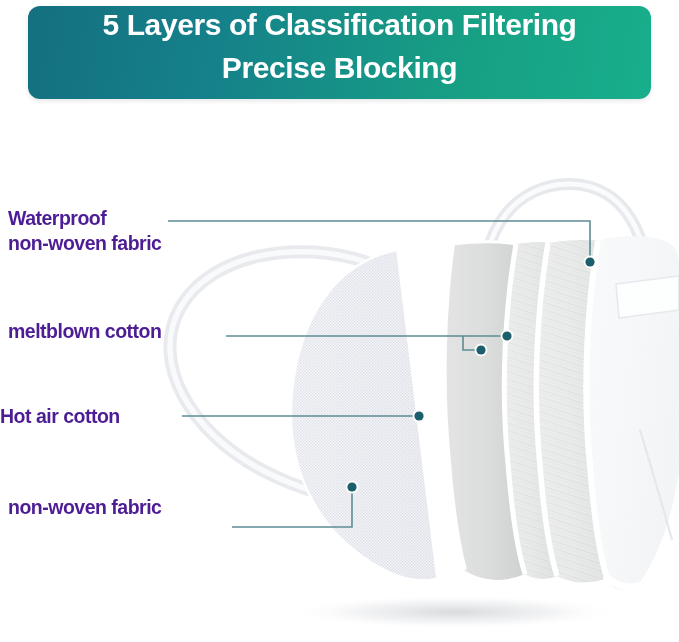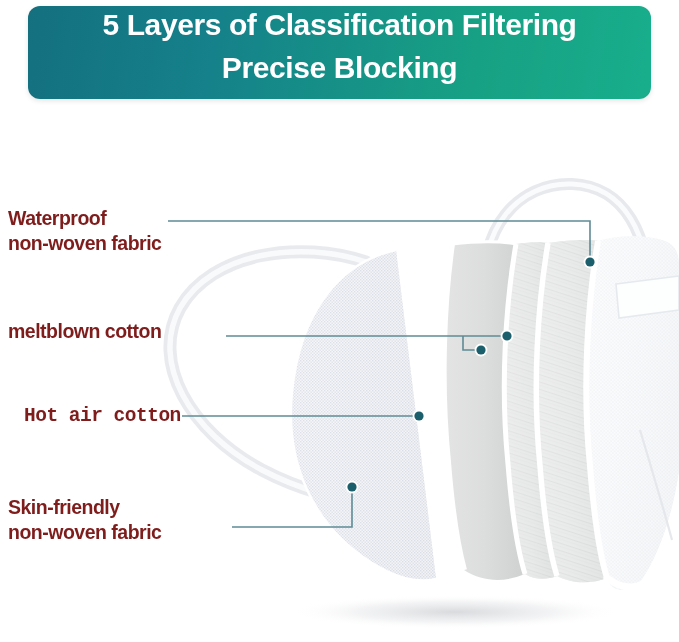--- a/index.html
+++ b/index.html
@@ -42,31 +42,31 @@
     line-height: 1.08;
     letter-spacing: -0.4px;
     text-align: center;
     white-space: nowrap;
   }
   #banner .bline2 { margin-top: 11px; }
 
   
   .callout {
     position: absolute;
-    color: #7f1d1d;
+    color: #4c1d95;
     font-family: "Liberation Sans", sans-serif;
     font-weight: bold;
     font-size: 19.5px;
     line-height: 1.28;
     letter-spacing: -0.5px;
     white-space: nowrap;
   }
   #label-waterproof { left: 8px;  top: 206px; }
   #label-meltblown  { left: 8px;  top: 319px; }
-  #label-hotair     { left: 24px;  top: 404px; font-family: Liberation Mono, monospace; }
+  #label-hotair     { left: 0;  top: 404px; }
   #label-skin       { left: 8px;  top: 495px; }
 
   
   #art {
     position: absolute;
     left: 0;
     top: 0;
     width: 679px;
     height: 642px;
     pointer-events: none;
@@ -87,21 +87,20 @@
 
 <div class="callout" id="label-meltblown">
   <div>meltblown cotton</div>
 </div>
 
 <div class="callout" id="label-hotair">
   <div>Hot air cotton</div>
 </div>
 
 <div class="callout" id="label-skin">
-  <div>Skin-friendly</div>
   <div>non-woven fabric</div>
 </div>
 
 <svg id="art" viewBox="0 0 679 642" xmlns="http://www.w3.org/2000/svg">
   <defs>
 
     <pattern id="meshPat" width="3" height="3" patternUnits="userSpaceOnUse">
       <rect width="3" height="3" fill="#f4f5f8"></rect>
       <rect width="1.35" height="1.35" fill="#d7dae4"></rect>
       <rect x="1.5" y="1.5" width="1.35" height="1.35" fill="#d7dae4"></rect>

